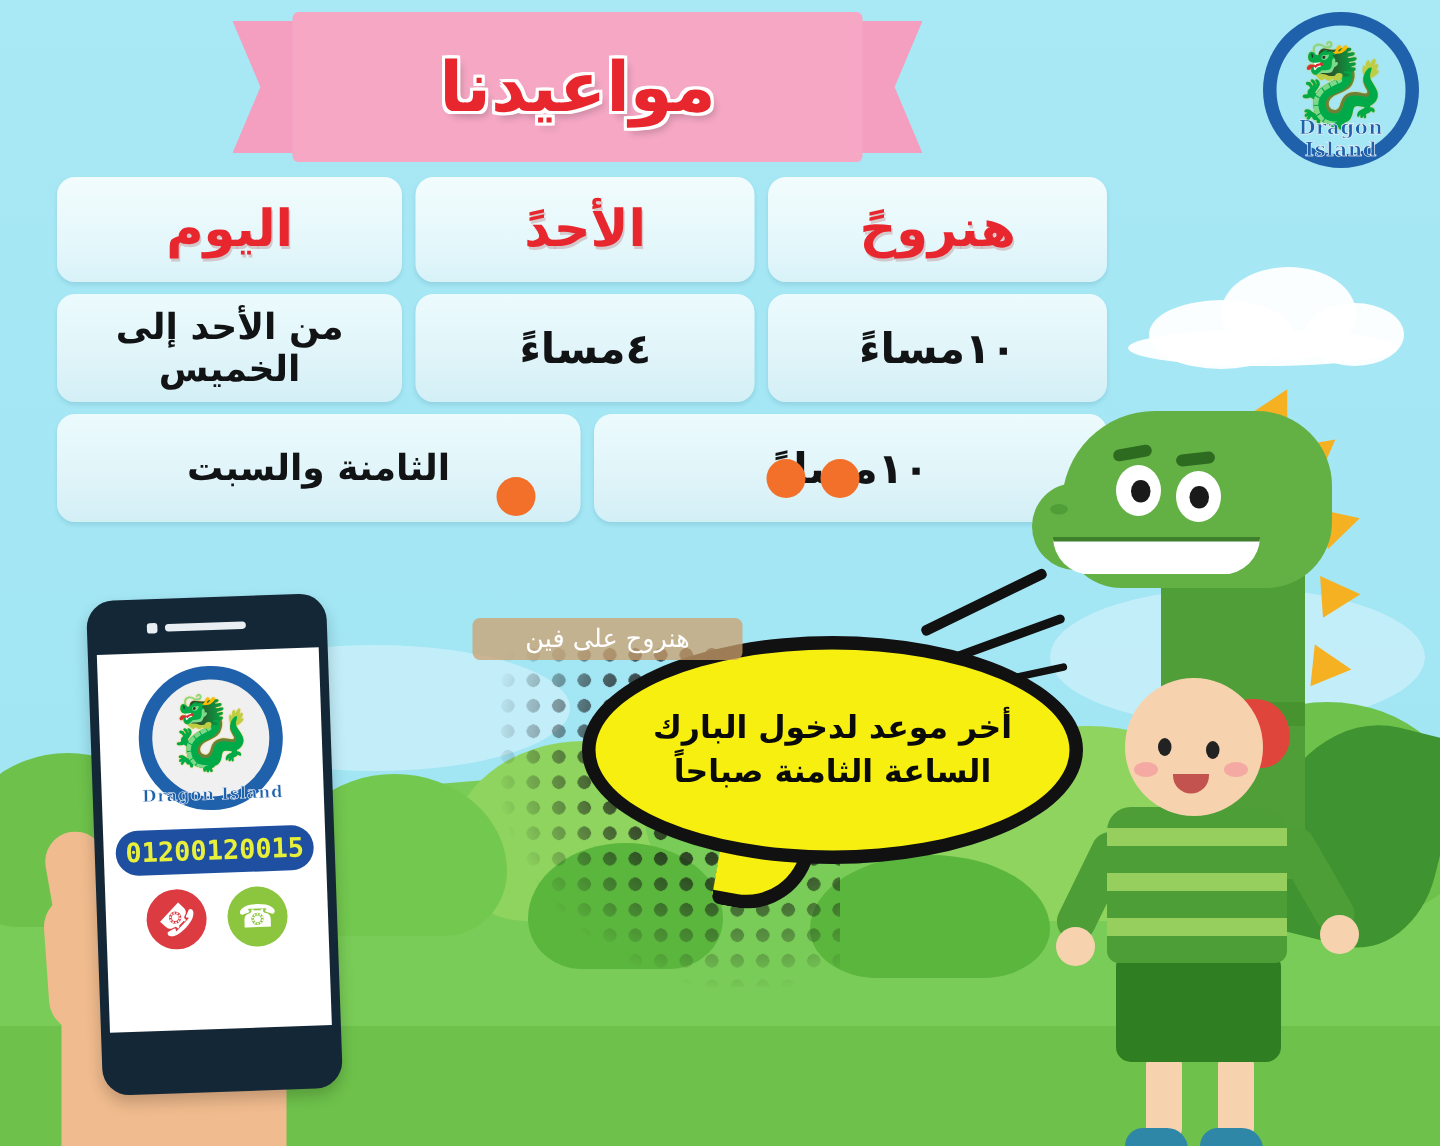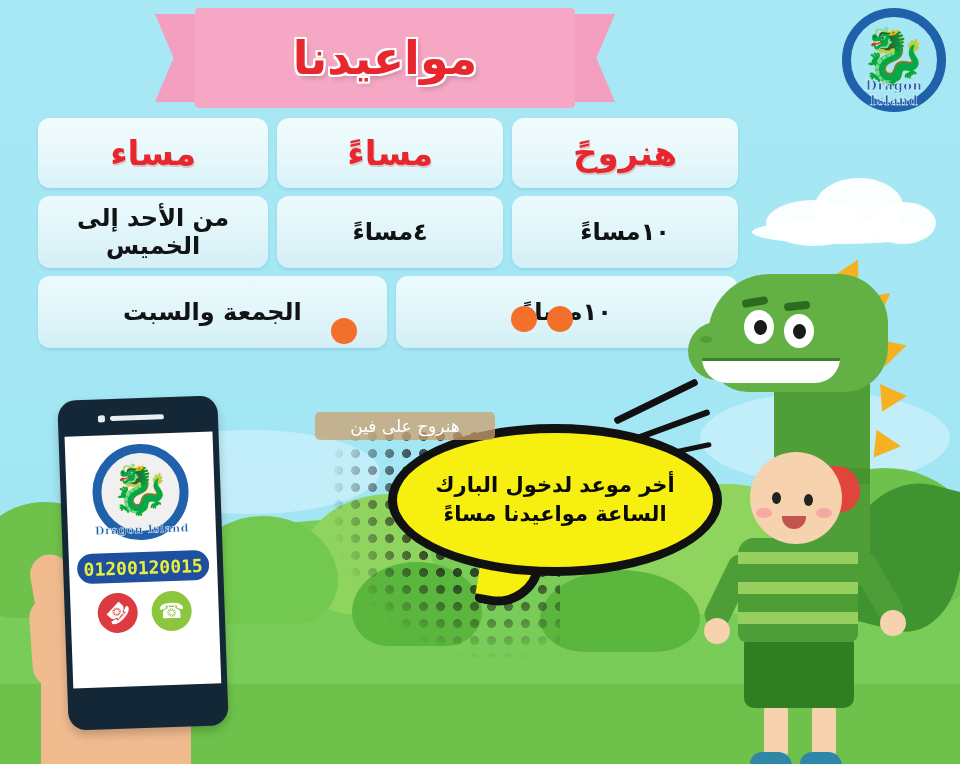--- a/index.html
+++ b/index.html
@@ -101,21 +101,21 @@
   }
   .head-row .cell{
     height:70px;
     background:linear-gradient(#f2fcfd 0%,#e4f7fb 65%,#d8f2f8 100%);
   }
   .head-row .cell span{
     font-size:34px;font-weight:bold;color:#e8262e;
     text-shadow:1px 2px 0 rgba(150,40,40,.22);
   }
   .body-row .cell span{
-    font-size:24px;font-weight:bold;color:#111315;
+    font-size:28px;font-weight:bold;color:#111315;
   }
   .body-row .cell.day span{font-size:24px;}
   .cell.wide{flex:1.02 1 0;}
 
   
   #bubble{
     position:absolute;left:388px;top:424px;width:334px;height:176px;z-index:7;
   }
   #bubble .bub-body{
     position:absolute;left:0;top:0;width:334px;height:152px;
@@ -300,45 +300,45 @@
     <div class="logo-word">Dragon Island</div>
   </div>
 
   <div id="schedule">
 
     <div class="sched-row head-row">
       <div class="cell">
         <span>هنروحً</span>
       </div>
       <div class="cell">
-        <span>مساءً</span>
+        <span>الأحدً</span>
       </div>
       <div class="cell wide">
-        <span>مساء</span>
+        <span>اليوم</span>
       </div>
     </div>
 
     <div class="sched-row body-row">
       <div class="cell">
         <span>١٠مساءً</span>
       </div>
       <div class="cell">
         <span>٤مساءً</span>
       </div>
       <div class="cell wide day">
         <span>من الأحد إلى الخميس</span>
       </div>
     </div>
 
     <div class="sched-row body-row">
       <div class="cell">
         <span>١٠مساءً</span>
       </div>
       <div class="cell wide day">
-        <span>الجمعة والسبت</span>
+        <span>الثامنة والسبت</span>
       </div>
     </div>
 
   </div>
 
   <div id="dragon">
     <div class="d-part d-tail"></div>
     <div class="d-part d-neck"></div>
     <div class="d-part d-shirtband"></div>
     <div class="spike" style="left:150px;top:40px;transform:rotate(28deg);"></div>
@@ -361,21 +361,21 @@
   <div id="halftone"></div>
   <div class="speed-line" style="left:610px;top:398px;width:92px;height:7px;transform:rotate(-26deg);"></div>
   <div class="speed-line" style="left:634px;top:422px;width:78px;height:6px;transform:rotate(-20deg);"></div>
   <div class="speed-line" style="left:652px;top:448px;width:60px;height:5px;transform:rotate(-12deg);"></div>
 
   <div id="bubble">
     <div class="bub-tail"></div>
     <div class="bub-body"></div>
     <div class="bub-text">
       <div>أخر موعد لدخول البارك</div>
-      <div>الساعة مواعيدنا مساءً</div>
+      <div>الساعة الثامنة صباحاً</div>
     </div>
   </div>
 
   <div id="boy">
     <div class="b-part b-arm" style="left:8px;top:100px;transform:rotate(26deg);"></div>
     <div class="b-part b-arm" style="left:156px;top:96px;transform:rotate(-30deg);"></div>
     <div class="b-part b-hand" style="left:-4px;top:166px;"></div>
     <div class="b-part b-hand" style="left:172px;top:158px;"></div>
     <div class="b-part b-leg" style="left:56px;top:248px;"></div>
     <div class="b-part b-leg" style="left:104px;top:248px;"></div>

